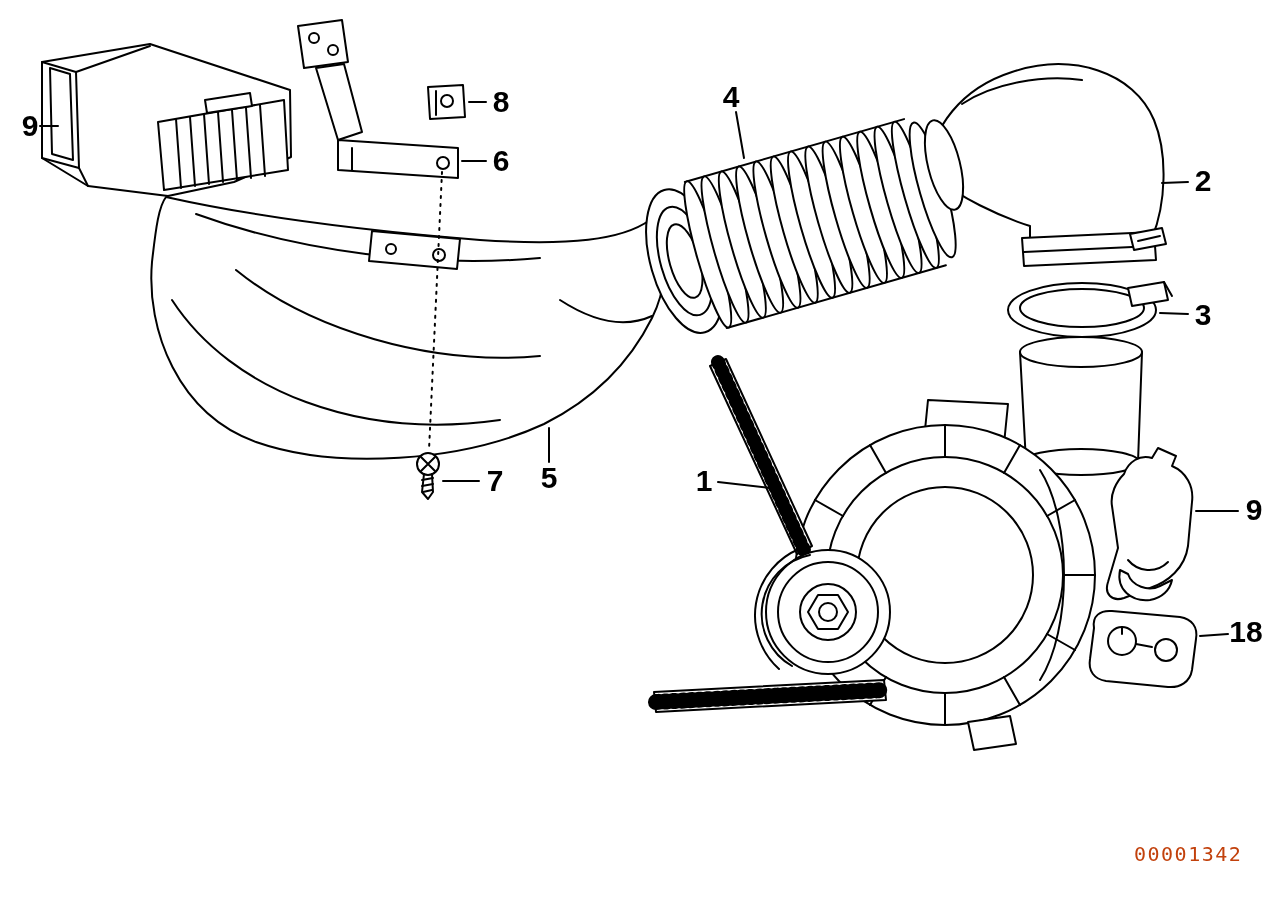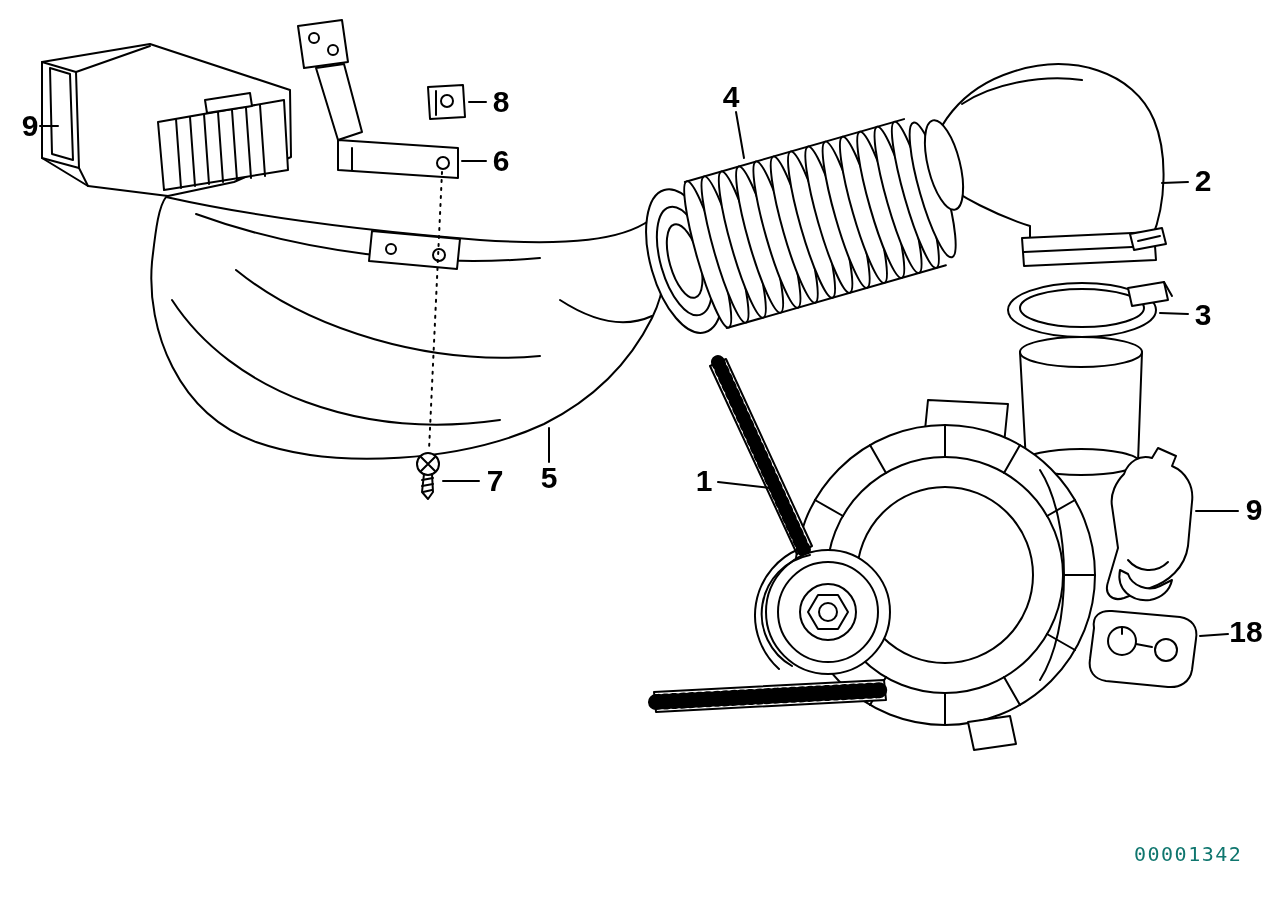--- a/index.html
+++ b/index.html
@@ -4,21 +4,21 @@
 <style>
   html,body{margin:0;padding:0;background:#ffffff;}
   .stage{position:relative;width:1288px;height:910px;background:#ffffff;overflow:hidden;
          font-family:"Liberation Sans",sans-serif;}
   .stage svg{position:absolute;left:0;top:0;}
   .callout{position:absolute;transform:translate(-50%,-50%);
            font-family:"Liberation Sans",sans-serif;font-size:30px;font-weight:600;color:#000;
            line-height:1;white-space:nowrap;}
   .diagram-id{position:absolute;left:1134px;top:842px;
               font-family:"DejaVu Sans Mono","Liberation Mono",monospace;
-              font-size:20px;letter-spacing:1.5px;color:#0f766e;}
+              font-size:20px;letter-spacing:1.5px;color:#c2410c;}
 </style>
 </head>
 <body>
 
 <div class="stage">
 
   <svg width="1288" height="910" viewBox="0 0 1288 910">
     <g fill="none" stroke="#000" stroke-width="2" stroke-linejoin="round" stroke-linecap="round">
 
       <g>

